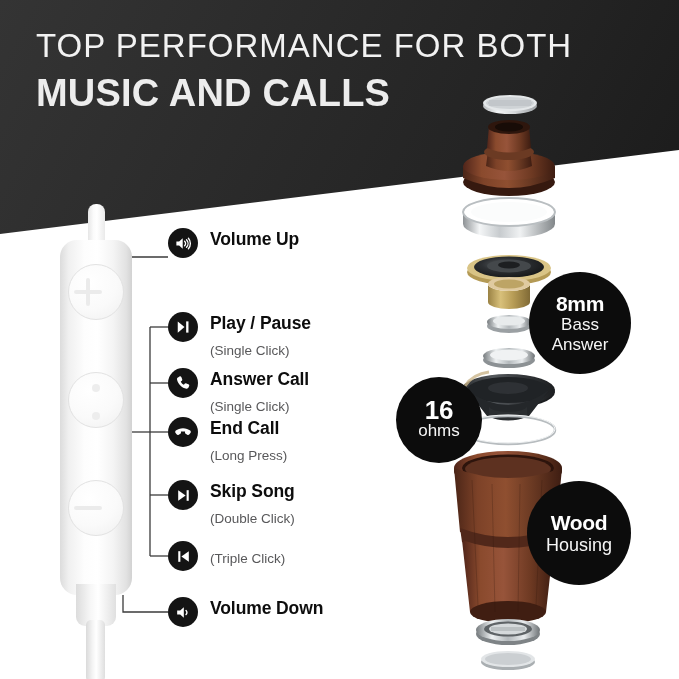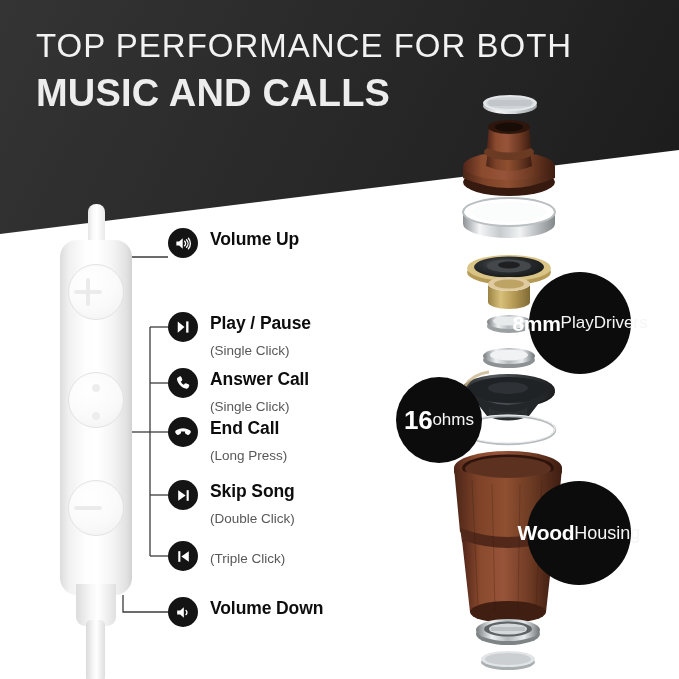--- a/index.html
+++ b/index.html
@@ -145,21 +145,21 @@
   }
 
   
   .parts { position: absolute; left: 0; top: 0; z-index: 4; }
 
   
   .badge {
     position: absolute;
     border-radius: 50%;
     background: #0c0c0c;
-    display: flex; 
+    display: flex; flex-direction: column;
     align-items: center; justify-content: center;
     z-index: 8;
     text-align: center;
   }
   .badge-strong {
     color: #ffffff;
     font-weight: 700;
     letter-spacing: -0.3px;
   }
   .badge-light {
@@ -476,22 +476,22 @@
       </div>
       <div class="row-text">
         <div class="row-title">Volume Down</div>
         <div class="row-sub"></div>
       </div>
     </div>
   </div>
 
   <div class="badge" id="badge-8mm">
     <div class="badge-strong">8mm</div>
-    <div class="badge-light">Play</div>
-    <div class="badge-light">Drivers</div>
+    <div class="badge-light">Bass</div>
+    <div class="badge-light">Answer</div>
   </div>
 
   <div class="badge" id="badge-ohms">
     <div class="badge-strong">16</div>
     <div class="badge-light">ohms</div>
   </div>
 
   <div class="badge" id="badge-wood">
     <div class="badge-strong">Wood</div>
     <div class="badge-light">Housing</div>

